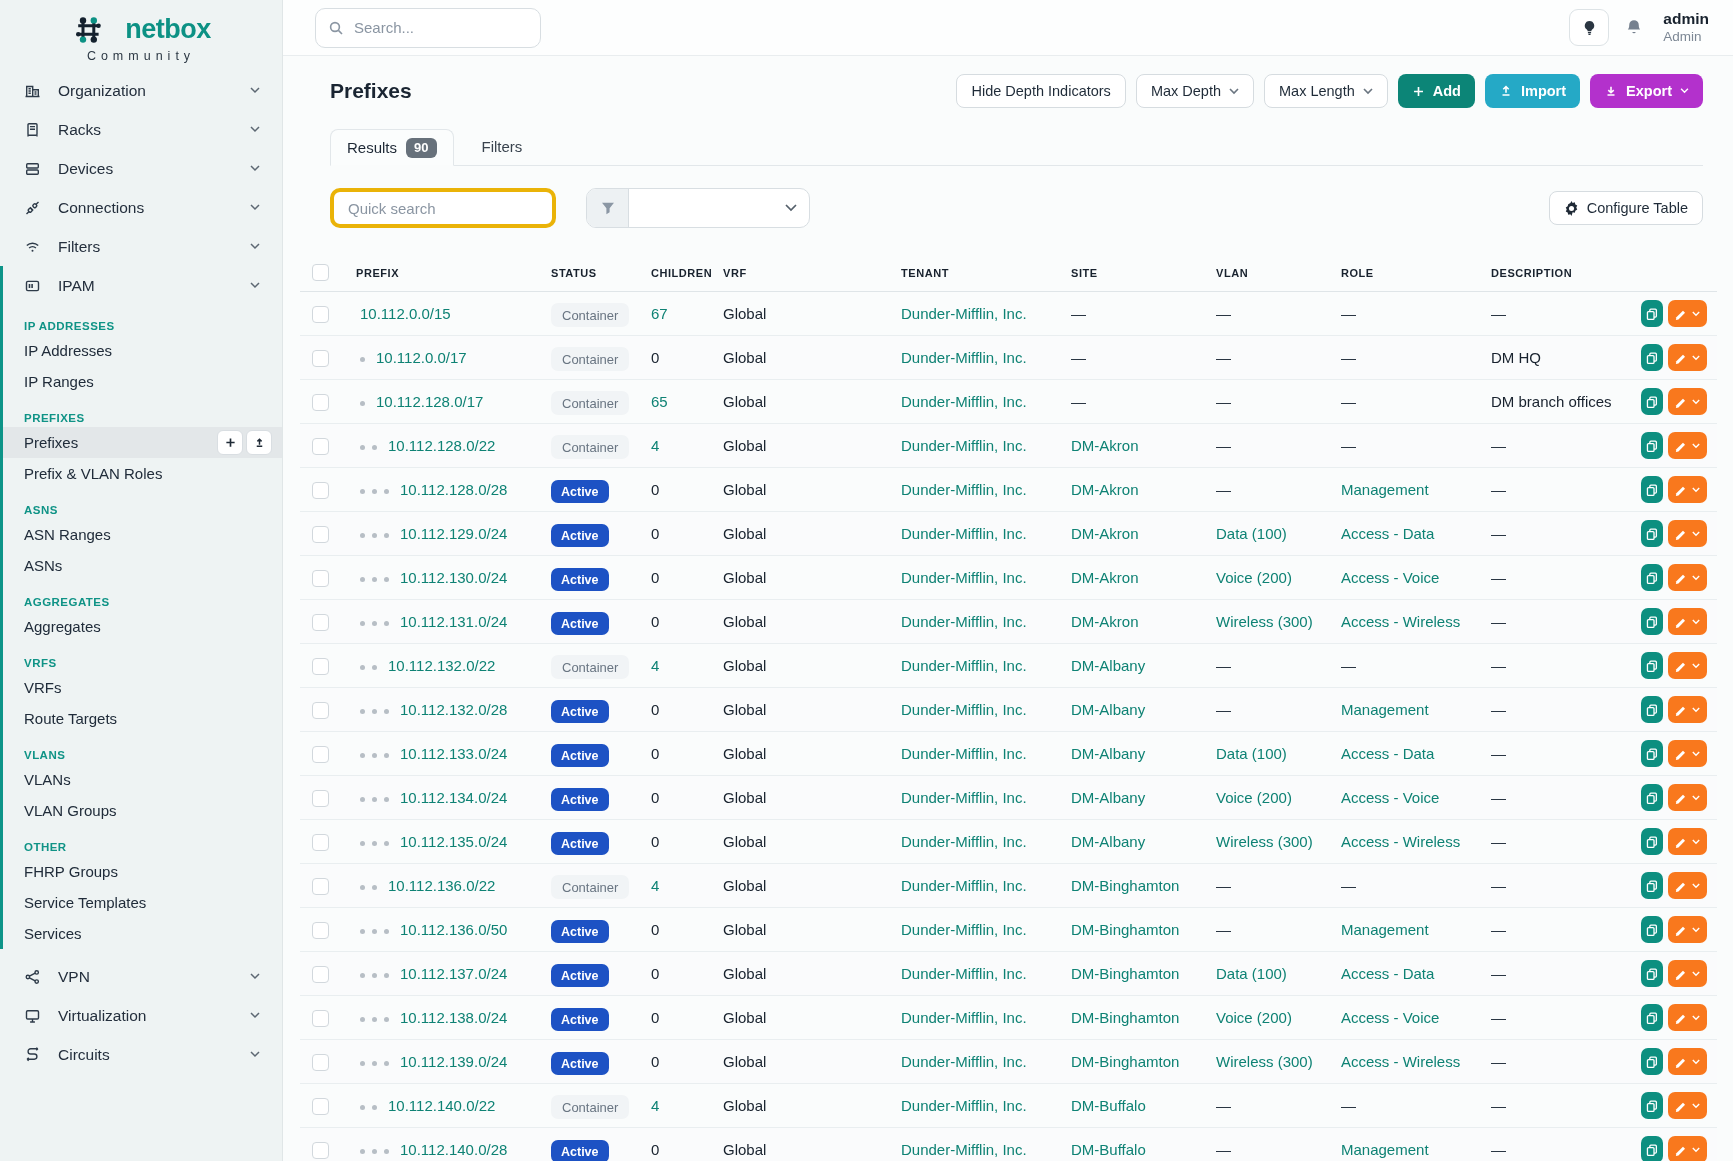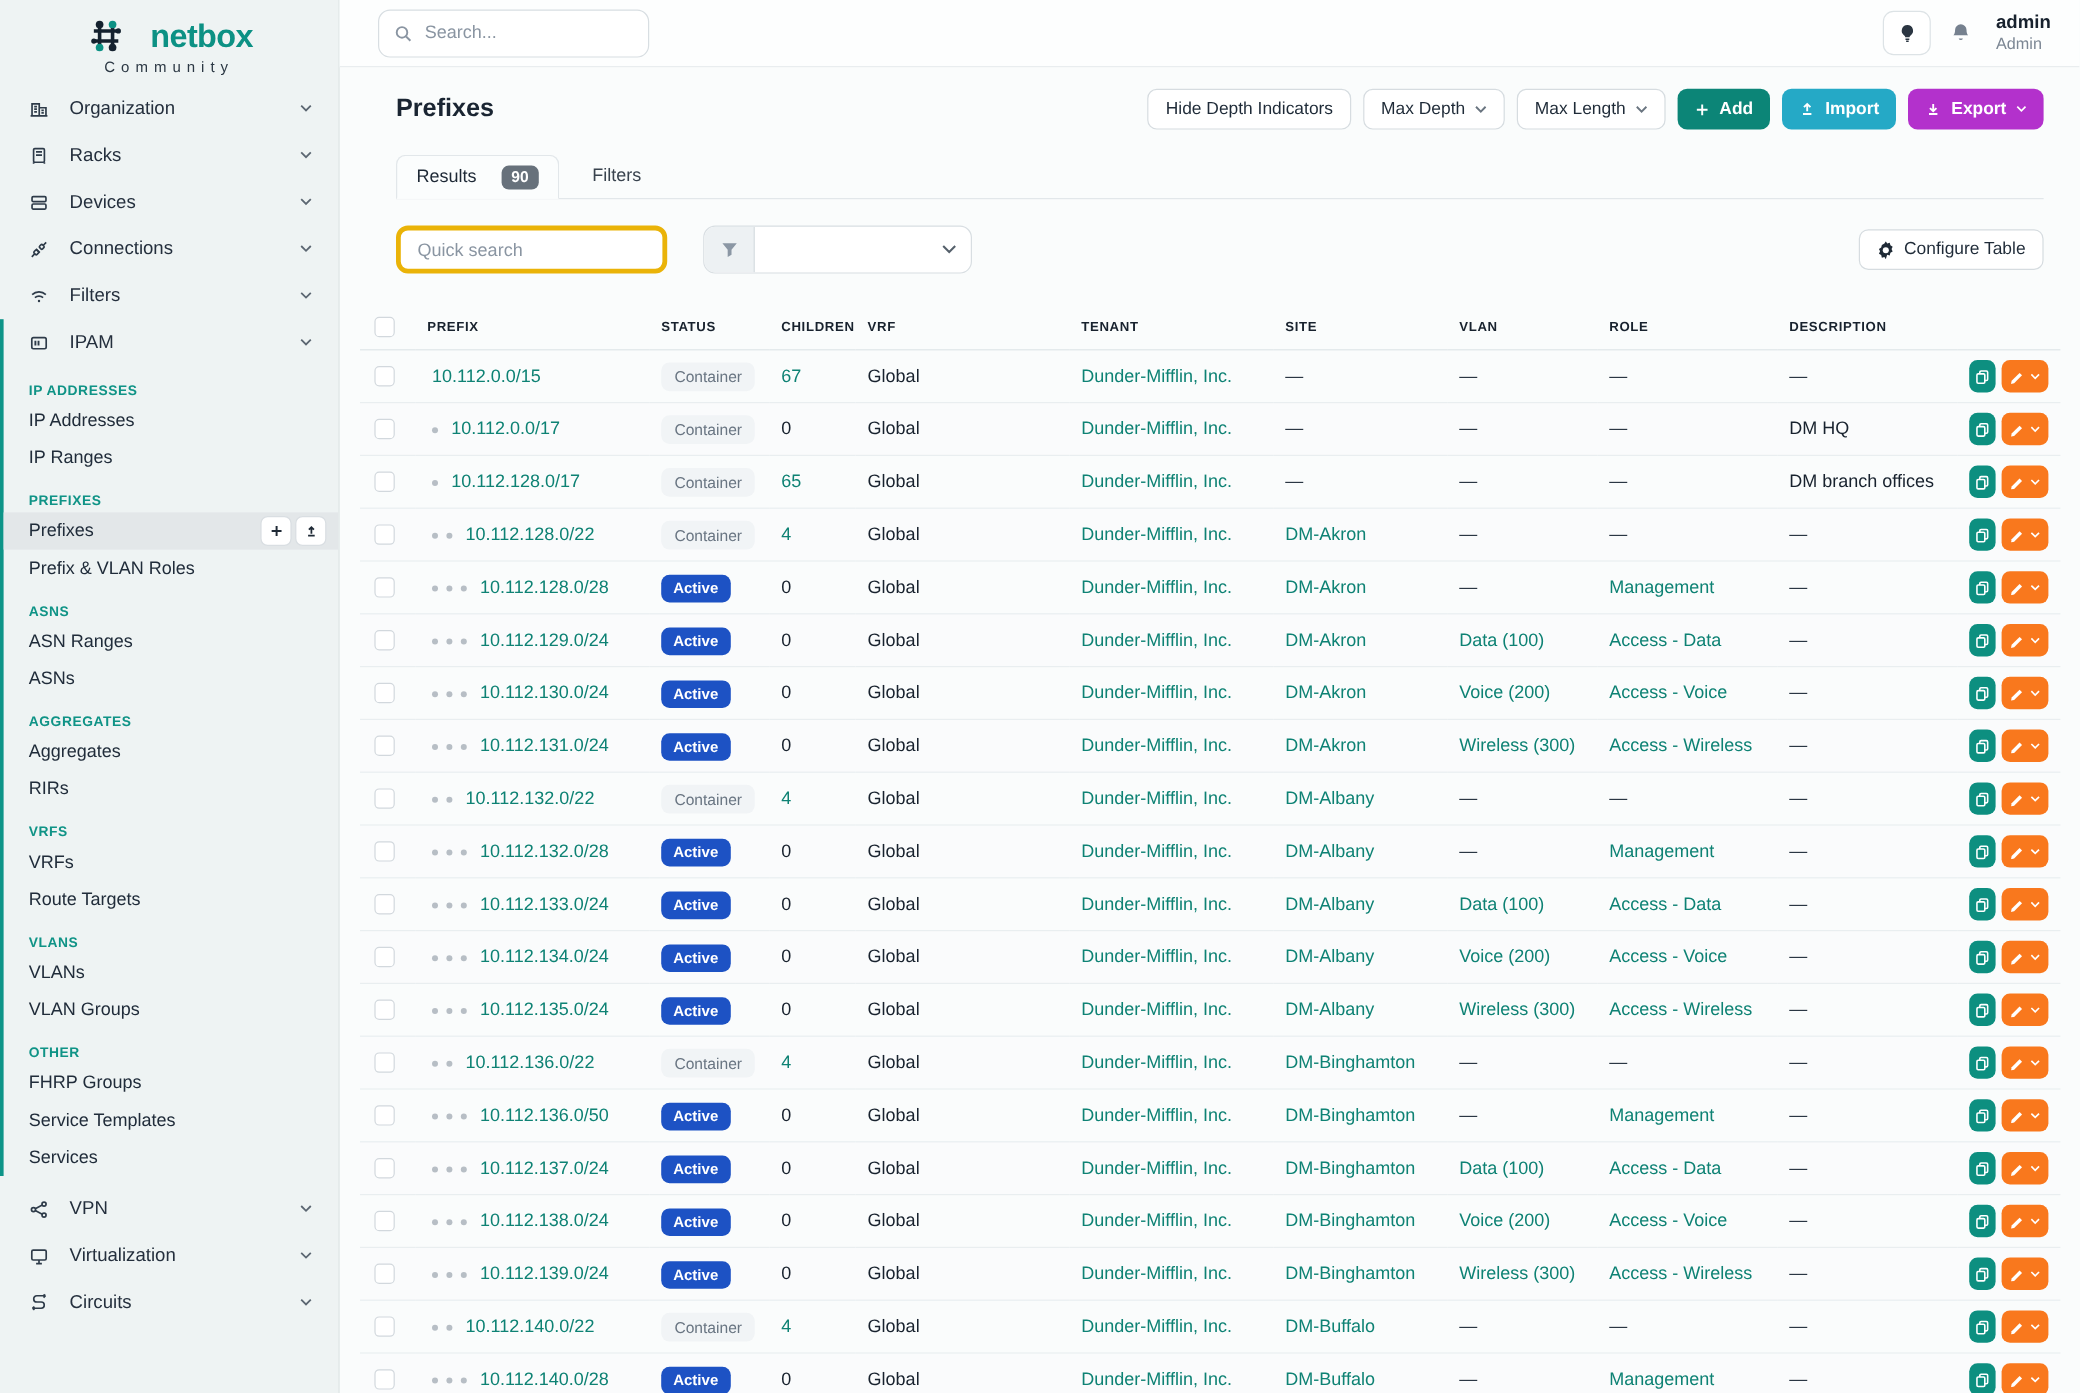--- a/index.html
+++ b/index.html
@@ -3,21 +3,21 @@
 <meta charset="utf-8">
 <style>
   * { margin:0; padding:0; box-sizing:border-box; }
   html,body { width:1733px; height:1161px; overflow:hidden; }
   body { display:flex; font-family:"Liberation Sans","DejaVu Sans",sans-serif; background:#fafcfc; color:#1a2532; }
   svg { display:block; }
 
   
   .sidebar { width:283px; flex:0 0 283px; background:#eef3f3; border-right:1px solid #e0e6e7; overflow:hidden; }
   .logo-block { padding:14px 0 8px; text-align:center; }
-  .logo-row { display:flex; align-items:center; justify-content:center; gap:20px; }
+  .logo-row { display:flex; justify-content:center; gap:20px; }
   .wordmark { font-size:27px; font-weight:800; color:#0c9184; letter-spacing:-0.5px; }
   .brand-sub { margin-top:3px; font-size:12.5px; letter-spacing:5px; color:#2c3844; font-weight:500; }
   .nav-group { height:39px; display:flex; align-items:center; gap:16px; padding:0 22px 0 24px; cursor:pointer; font-size:15.5px; color:#242f3d; }
   .nav-group .gi { width:18px; display:flex; }
   .nav-group .chev { margin-left:auto; }
   .ipam-wrap { border-left:3px solid #0d9488; }
   .ipam-wrap .nav-group { padding-left:21px; }
   .sec-h { margin:15px 0 3px; padding:0 21px; font-size:11.5px; font-weight:700; letter-spacing:.04em; color:#0f9386; }
   .sub-item { height:31px; display:flex; align-items:center; padding:0 10px 0 21px; font-size:15px; color:#202c3a; cursor:pointer; }
   .sub-item.active { background:#e3e7e9; }
@@ -43,21 +43,21 @@
   .page-title { font-size:21px; font-weight:700; color:#1a2532; }
   .toolbar { margin-left:auto; display:flex; align-items:center; gap:10px; }
   .btn { height:34px; border-radius:8px; display:inline-flex; align-items:center; gap:8px; padding:0 14px; font-size:14.5px; font-family:inherit; cursor:pointer; white-space:nowrap; }
   .btn-outline { background:#fff; border:1px solid #d6dce0; color:#1f2b38; }
   .btn-fill { border:none; color:#fff; font-weight:700; }
   .btn-add { background:#0c8577; }
   .btn-import { background:#25a9c6; }
   .btn-export { background:#b331cc; }
 
   .tabbar { margin:20px 14px 0 30px; border-bottom:1px solid #e2e7ea; display:flex; align-items:flex-end; height:38px; }
-  .tab { display:flex; align-items:center; gap:21px; height:37px; padding:0 16px; font-size:15px; color:#1d2835; cursor:pointer; }
+  .tab { display:flex; align-items:center; gap:9px; height:37px; padding:0 16px; font-size:15px; color:#1d2835; cursor:pointer; }
   .tab.active { background:#fbfdfd; border:1px solid #e2e7ea; border-bottom:1px solid #fafcfc; border-radius:8px 8px 0 0; margin-bottom:-1px; font-weight:500; }
   .tab.plain { color:#39434e; padding:0 28px; }
   .tab-badge { background:#67717b; color:#fff; font-size:13px; font-weight:600; padding:2.5px 8px; border-radius:6px; }
 
   .controls { margin:22px 14px 0 30px; display:flex; align-items:center; }
   .qsearch { width:226px; height:40px; background:#fff; border:4px solid #eab308; border-radius:10px; display:flex; align-items:center; padding:0 14px; }
   .filter-group { margin-left:30px; width:224px; height:40px; background:#fff; border:1px solid #d8dee2; border-radius:10px; display:flex; overflow:hidden; }
   .fg-left { width:42px; background:#edf1f3; border-right:1px solid #d8dee2; display:flex; align-items:center; justify-content:center; cursor:pointer; }
   .fg-right { flex:1; display:flex; align-items:center; justify-content:flex-end; padding-right:12px; cursor:pointer; }
   .configure { margin-left:auto; }
@@ -231,24 +231,20 @@
       <span>ASN Ranges</span>
 
     </div>
         <div class="sub-item">
       <span>ASNs</span>
 
     </div>
         <div class="sec-h">AGGREGATES</div>
         <div class="sub-item">
       <span>Aggregates</span>
-
-    </div>
-        <div class="sub-item">
-      <span>RIRs</span>
 
     </div>
         <div class="sec-h">VRFS</div>
         <div class="sub-item">
       <span>VRFs</span>
 
     </div>
         <div class="sub-item">
       <span>Route Targets</span>
 

